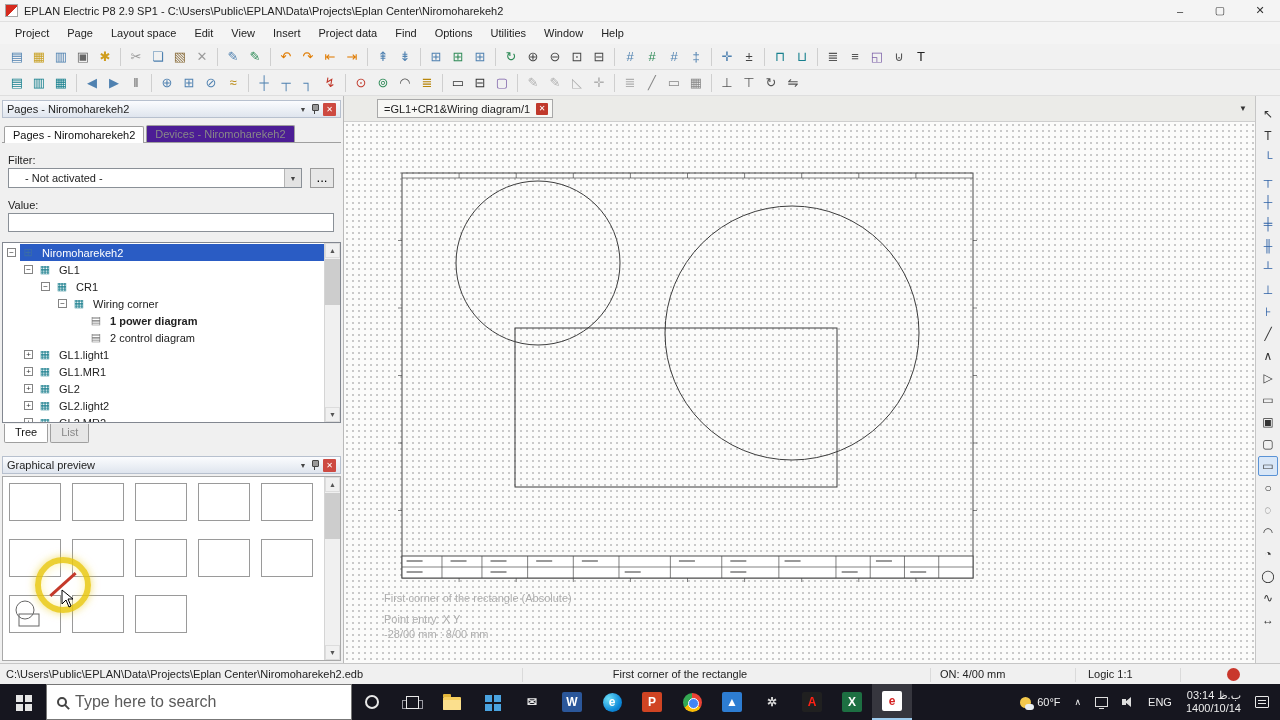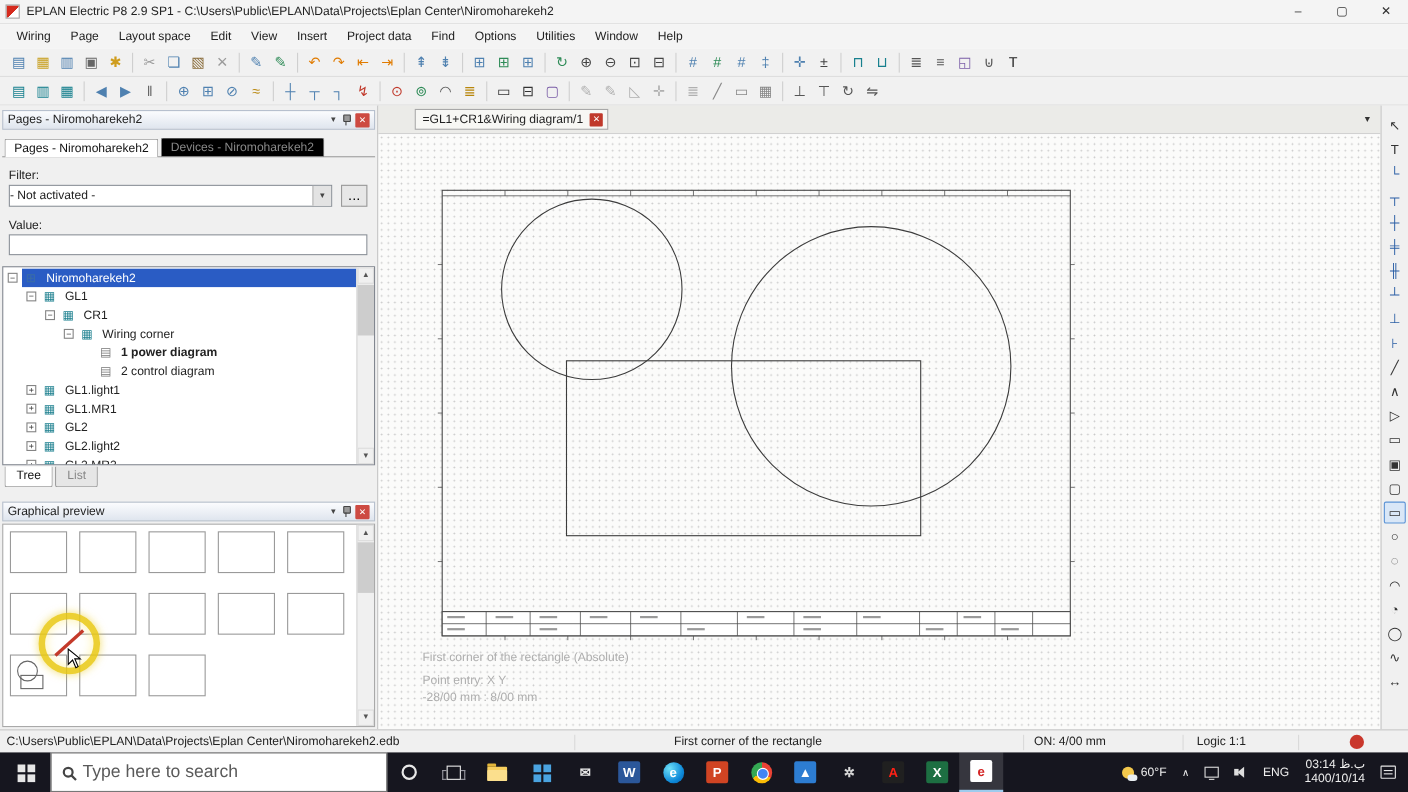--- a/index.html
+++ b/index.html
@@ -29,27 +29,27 @@
   .ptitle{flex:1;white-space:nowrap;overflow:hidden}
   .phicon{width:14px;height:14px;display:flex;align-items:center;justify-content:center;color:#444;font-size:7px}
   .phchev::before{content:"▼"}
   .pinicon{position:relative;width:10px;height:13px;display:inline-block}
   .pinicon::before{content:'';position:absolute;left:2px;top:1px;width:5px;height:5px;border:1px solid #444;background:#999;border-radius:1px}
   .pinicon::after{content:'';position:absolute;left:4px;top:7px;width:1px;height:4px;background:#444}
   .phclose{width:13px;height:13px;background:#cd4a42;color:#fff;font-size:8px;display:flex;align-items:center;justify-content:center;margin-left:3px;border-radius:1px}
   .phclose::before{content:"✕"}
 
   #ptabs{position:absolute;top:26px;left:2px;width:339px;height:21px;border-bottom:1px solid #9f9f9f;display:flex;align-items:flex-end;padding-left:2px}
-  .ptab{padding:2px 8px;margin-right:2px;border:1px solid #9f9f9f;border-bottom:none;background:#000000;color:#888;border-radius:2px 2px 0 0;white-space:nowrap}
+  .ptab{padding:2px 8px;margin-right:2px;border:1px solid #9f9f9f;border-bottom:none;background:#4c1d95;color:#888;border-radius:2px 2px 0 0;white-space:nowrap}
   .ptab.active{background:#fff;color:#111;position:relative;top:1px}
 
   .flabel{position:absolute;left:8px}
   #filter-label{top:58px} #value-label{top:103px}
   #filter-dd{position:absolute;top:72px;left:8px;width:294px;height:20px;background:#fff;border:1px solid #8a9097;display:flex;align-items:center}
-  #filter-dd .ddtext{flex:1;padding-left:0;white-space:nowrap}
+  #filter-dd .ddtext{flex:1;padding-left:16px;white-space:nowrap}
   .ddarrow{width:17px;height:100%;background:#e3e3e3;border-left:1px solid #b5b5b5;display:flex;align-items:center;justify-content:center;font-size:7px;color:#444}
   .ddarrow::before{content:"▼"}
   #filter-more{position:absolute;top:72px;left:310px;width:24px;height:20px;border:1px solid #9a9a9a;background:#e7e7e7;text-align:center;line-height:18px;font-family:inherit}
   #value-input{position:absolute;top:117px;left:8px;width:326px;height:19px;border:1px solid #8a9097;background:#fff;font-family:inherit}
 
   #treewrap{position:absolute;top:146px;left:2px;width:339px;height:181px;background:#fff;border:1px solid #828790;overflow:hidden}
   #tree{position:absolute;left:0;top:1px;right:16px;bottom:0;overflow:hidden}
   .trow{display:flex;align-items:center;height:17px;white-space:nowrap}
   .expander{width:9px;height:9px;border:1px solid #848484;background:#fff;font-size:8px;line-height:7px;text-align:center;margin-right:4px;flex:none;color:#333}
   .expspace{width:13px;flex:none}
@@ -152,21 +152,21 @@
   <span id="appicon"></span>
   <span id="title">EPLAN Electric P8 2.9 SP1 - C:\Users\Public\EPLAN\Data\Projects\Eplan Center\Niromoharekeh2</span>
   <span class="wbtns">
     <span class="wbtn wmin"></span>
     <span class="wbtn wmax"></span>
     <span class="wbtn wclose"></span>
   </span>
 </div>
 
 <div id="menubar">
-    <span class="menuitem">Wiring</span>
+    <span class="menuitem">Project</span>
     <span class="menuitem">Page</span>
     <span class="menuitem">Layout space</span>
     <span class="menuitem">Edit</span>
     <span class="menuitem">View</span>
     <span class="menuitem">Insert</span>
     <span class="menuitem">Project data</span>
     <span class="menuitem">Find</span>
     <span class="menuitem">Options</span>
     <span class="menuitem">Utilities</span>
     <span class="menuitem">Window</span>

